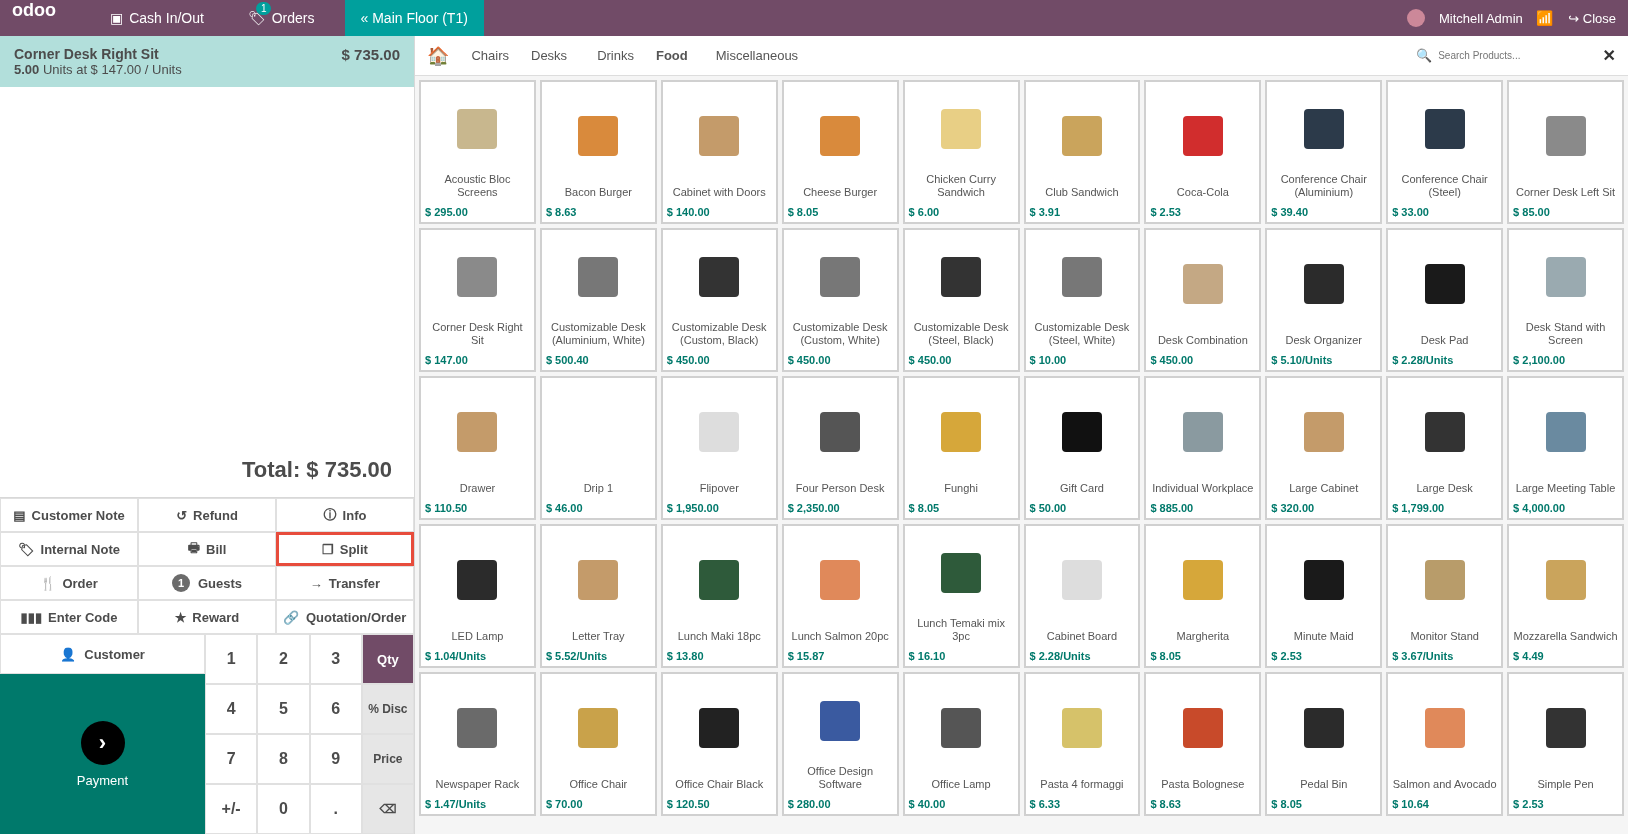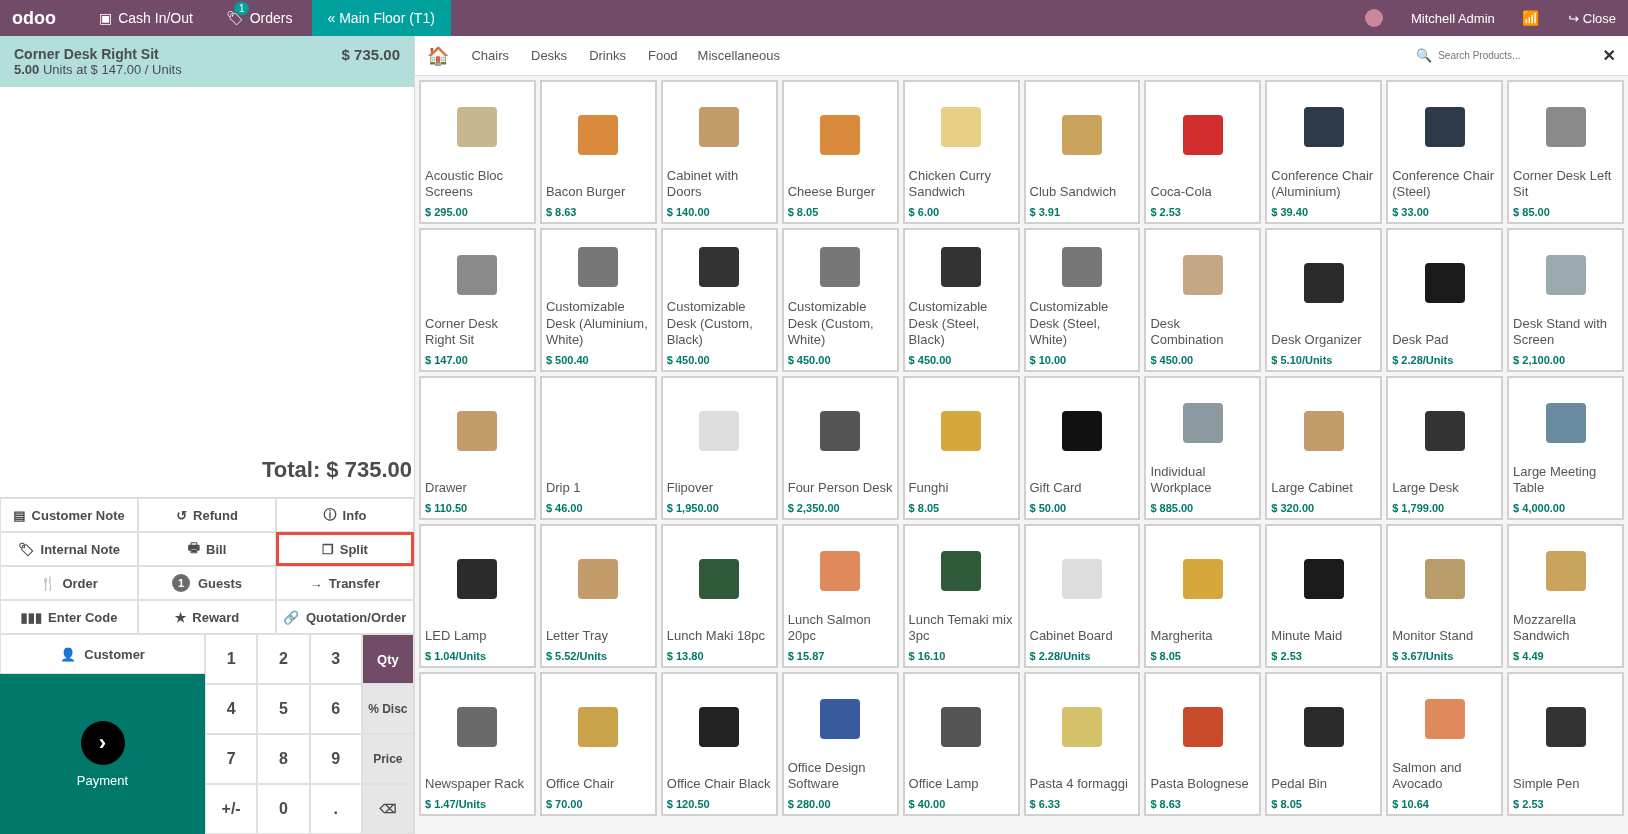--- a/index.html
+++ b/index.html
@@ -1,33 +1,33 @@
 <!DOCTYPE html>
 <html><head>
 <meta charset="utf-8">
 <style>
 * { box-sizing: border-box; margin: 0; padding: 0; }
 body { font-family: -apple-system, Helvetica, Arial, sans-serif; font-size: 13px; color: #4c4c4c; background: #f9f9f9; width: 1628px; height: 834px; overflow: hidden; }
 .topbar { height: 36px; background: #714b67; display: flex; align-items: center; justify-content: space-between; padding: 0 12px; color: #fff; }
-.tb-left { display: flex; align-items: center; gap: 5px; }
+.tb-left { display: flex; align-items: flex-start; gap: 16px; }
 .logo { font-weight: 700; font-size: 18px; color: #fff; margin-right: 24px; }
 .tb-btn { display: flex; align-items: center; gap: 6px; padding: 0 14px; height: 36px; font-size: 14px; cursor: pointer; position: relative; }
 .tb-btn .badge { position: absolute; top: 2px; left: 22px; background: #00a09d; color: #fff; font-size: 10px; border-radius: 8px; padding: 1px 5px; }
 .tb-tab { background: #00a09d; height: 36px; display: flex; align-items: center; padding: 0 16px; font-size: 14px; font-weight: 500; }
-.tb-right { display: flex; align-items: center; gap: 28px; font-size: 13px; }
+.tb-right { display: flex; align-items: center; gap: 14px; font-size: 13px; }
 .avatar { width: 18px; height: 18px; background: #c89; border-radius: 50%; }
 .wifi-icon { color: #00a09d; font-size: 14px; }
 .container { display: flex; height: calc(834px - 36px); }
 .left-pane { width: 415px; display: flex; flex-direction: column; background: #fff; border-right: 1px solid #d8d8d8; }
 .order-line { background: #b2dfdb; padding: 10px 14px; display: flex; justify-content: space-between; }
 .order-line .name { font-weight: 600; font-size: 14px; }
 .order-line .sub { font-size: 13px; }
 .order-line .price { font-weight: 700; font-size: 15px; }
 .spacer { flex: 1; }
-.total { text-align: right; padding: 14px 2px; font-size: 22px; font-weight: 700; border-bottom: 1px solid #d8d8d8; }
+.total { text-align: right; padding: 14px 22px; font-size: 22px; font-weight: 700; border-bottom: 1px solid #d8d8d8; }
 .actions { display: grid; grid-template-columns: repeat(3, 1fr); border-collapse: collapse; }
 .act { display: flex; align-items: center; justify-content: center; gap: 6px; height: 34px; border: 1px solid #e0e0e0; font-size: 13px; font-weight: 600; cursor: pointer; }
 .act.highlight { outline: 3px solid #e74c3c; outline-offset: -3px; }
 .guests-badge { background: #6b6b6b; color: #fff; border-radius: 50%; width: 18px; height: 18px; display: inline-flex; align-items: center; justify-content: center; font-size: 11px; margin-right: 2px; }
 .bottom { display: flex; height: 200px; }
 .bottom-left { width: 205px; display: flex; flex-direction: column; }
 .cust-btn { height: 40px; border: 1px solid #e0e0e0; display: flex; align-items: center; justify-content: center; gap: 8px; font-size: 13px; font-weight: 600; cursor: pointer; }
 .pay-btn { flex: 1; background: #00796b; color: #fff; display: flex; flex-direction: column; align-items: center; justify-content: center; gap: 8px; cursor: pointer; }
 .pay-circle { width: 44px; height: 44px; background: #000; border-radius: 50%; display: flex; align-items: center; justify-content: center; color: #fff; font-size: 22px; font-weight: 700; }
 .numpad { flex: 1; display: grid; grid-template-columns: repeat(4, 1fr); }
@@ -40,21 +40,21 @@
 .catbar-item { cursor: pointer; color: #555; }
 .home-icon { color: #00a09d; font-size: 18px; }
 .search { display: flex; align-items: center; gap: 6px; color: #888; width: 200px; }
 .search input { border: none; outline: none; font-size: 10px; flex: 1; background: transparent; }
 .search-x { color: #333; font-size: 16px; cursor: pointer; font-weight: 700; }
 .products { flex: 1; overflow-y: auto; padding: 4px; }
 .grid { display: grid; grid-template-columns: repeat(10, 1fr); gap: 4px; }
 .card { background: #fff; border: 2px solid #d0d0d0; display: flex; flex-direction: column; height: 144px; cursor: pointer; padding: 4px; }
 .thumb { flex: 1; display: flex; align-items: center; justify-content: center; }
 .thumb svg { width: 60px; height: 60px; }
-.pname { font-size: 13px; color: #555; line-height: 1.25; margin-top: 0; min-height: 14px; }
+.pname { font-size: 11px; color: #555; line-height: 1.25; margin-top: 0; min-height: 14px; text-align: center; }
 .pprice { font-size: 11px; color: #00796b; font-weight: 600; margin-top: 6px; }
 </style>
 </head>
 <body>
 
 <div class="topbar">
   <div class="tb-left">
     <span class="logo">odoo</span>
     <div class="tb-btn">
       <span>▣</span>
@@ -175,21 +175,21 @@
         <div class="key">.</div>
         <div class="key key-op">⌫</div>
       </div>
     </div>
   </div>
 
   <div class="right-pane">
     <div class="catbar">
       <div class="catbar-left">
         <span class="home-icon">🏠</span>
-        <span id="cat-list"><span class="catbar-item" style="margin-right: 22px; margin-top: 8px;">Chairs</span><span class="catbar-item" style="margin-right: 22px;">Desks</span><span class="catbar-item" style="margin-right: 22px;">Drinks</span><span class="catbar-item" style="margin-right: 20px;">Food</span><span class="catbar-item" style="margin-right: 22px;">Miscellaneous</span></span>
+        <span id="cat-list"><span class="catbar-item" style="margin-right: 22px; margin-top: 8px;">Chairs</span><span class="catbar-item" style="margin-right: 30px;">Desks</span><span class="catbar-item" style="margin-right: 22px;">Drinks</span><span class="catbar-item" style="margin-right: 28px; font-weight: bold;">Food</span><span class="catbar-item" style="margin-right: 22px;">Miscellaneous</span></span>
       </div>
       <div class="search">
         <span>🔍</span>
         <input type="text" placeholder="Search Products..." style="">
         <span class="search-x">✕</span>
       </div>
     </div>
     <div class="products">
       <div class="grid" id="product-grid">
           <div class="card">

